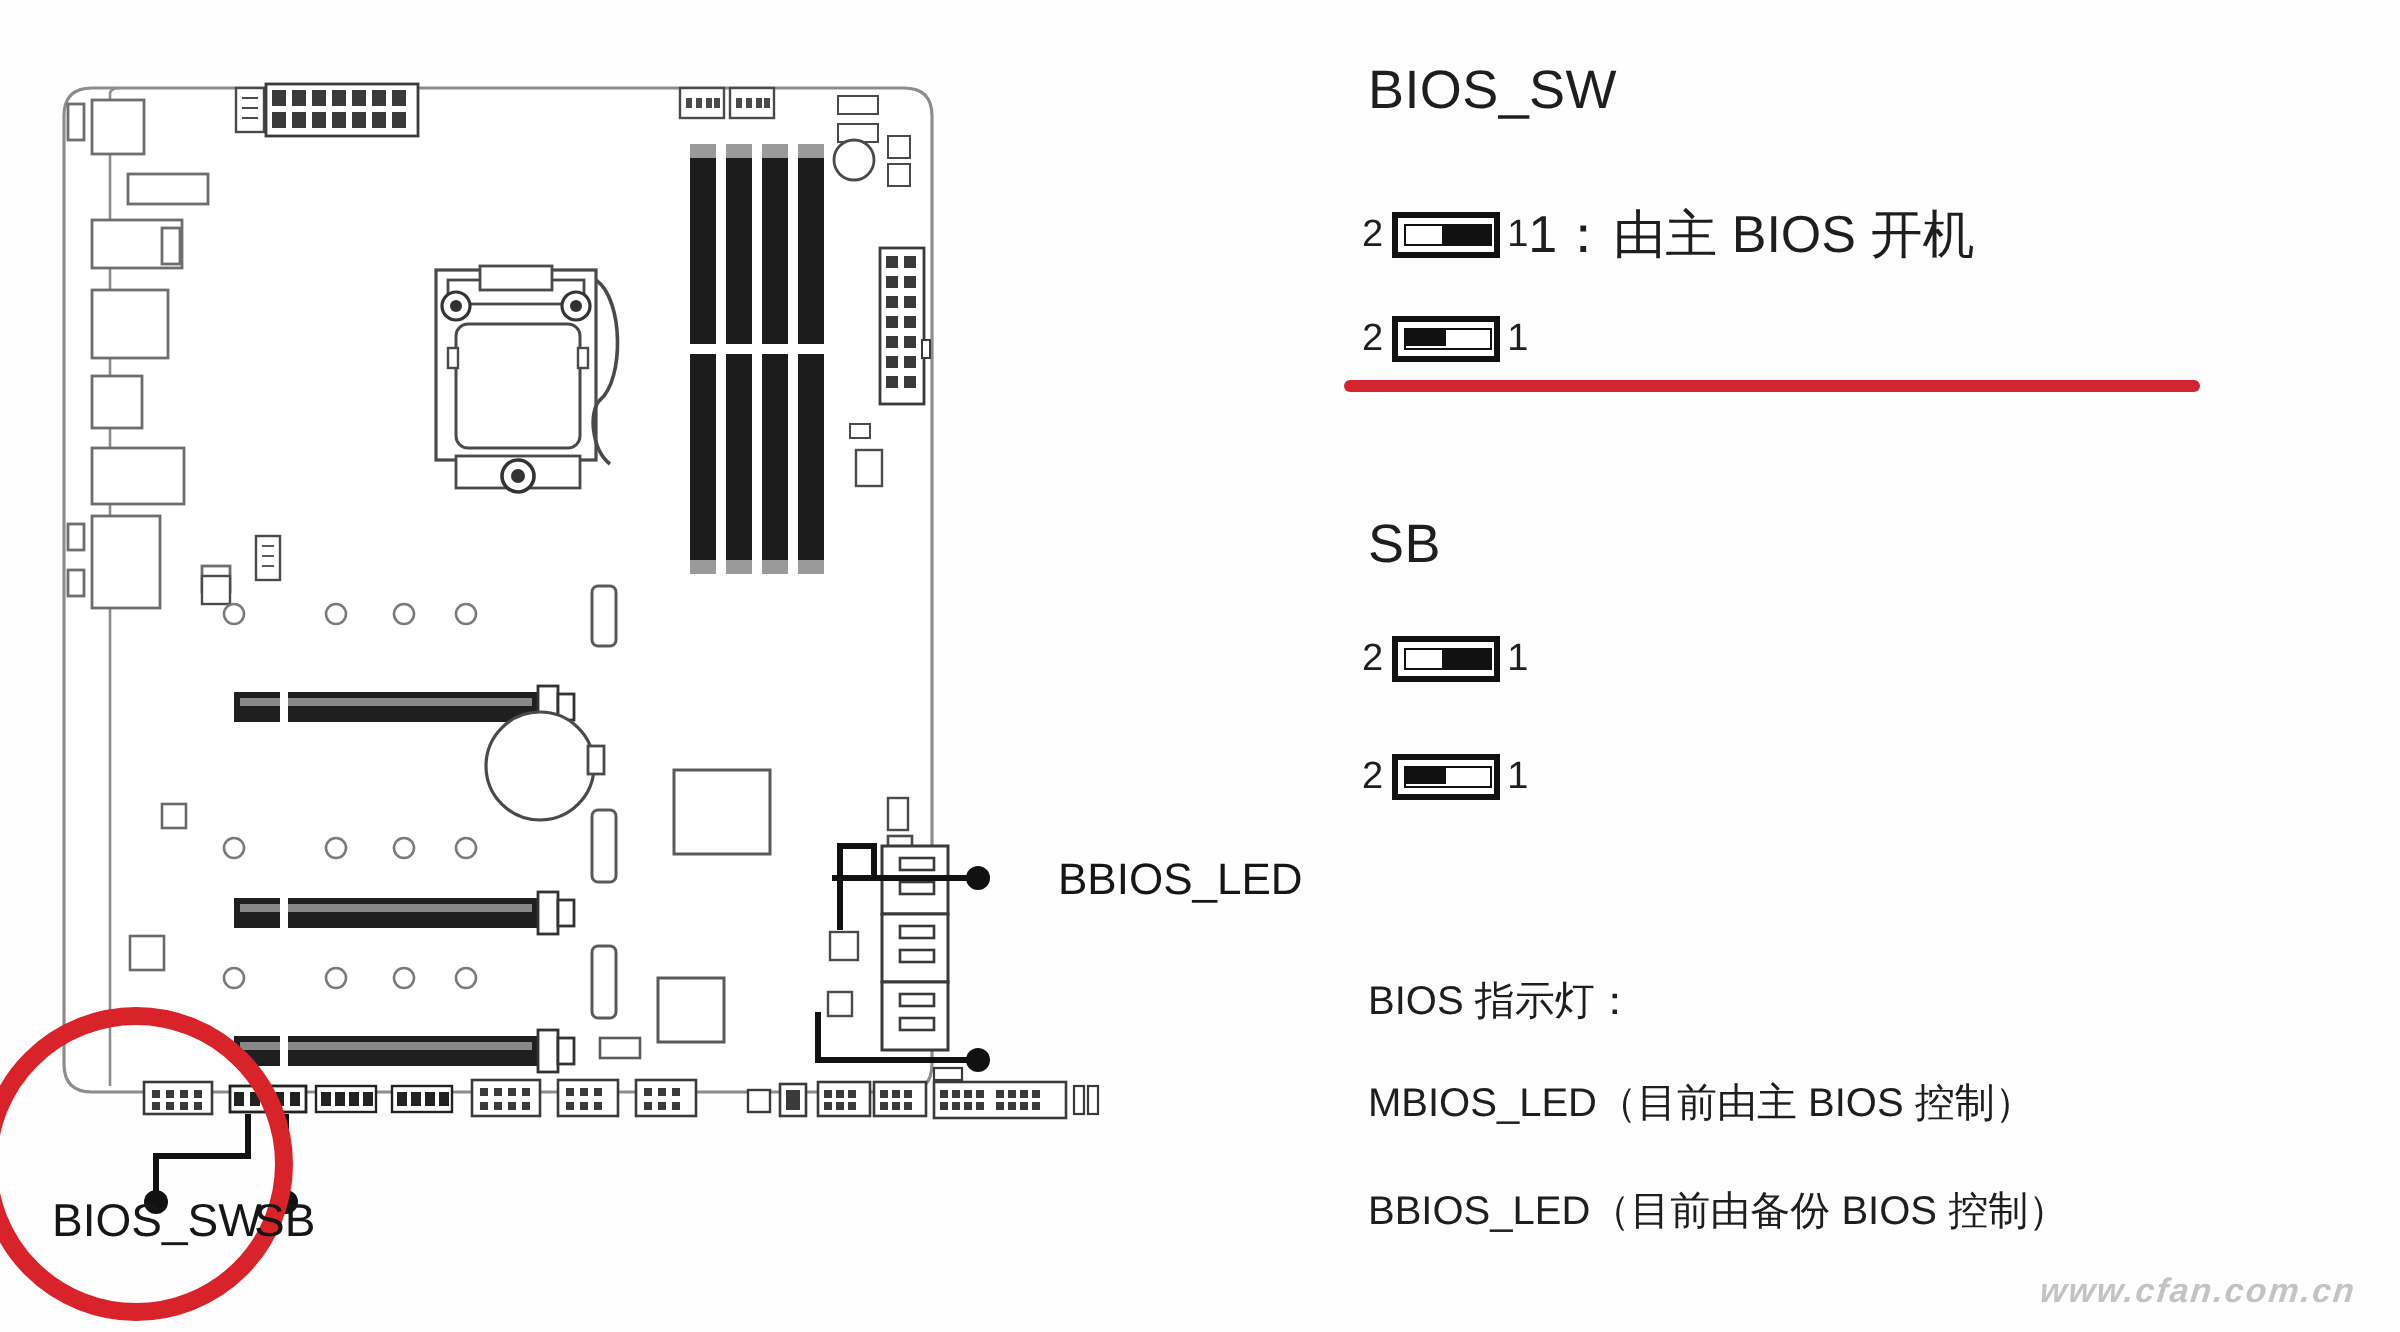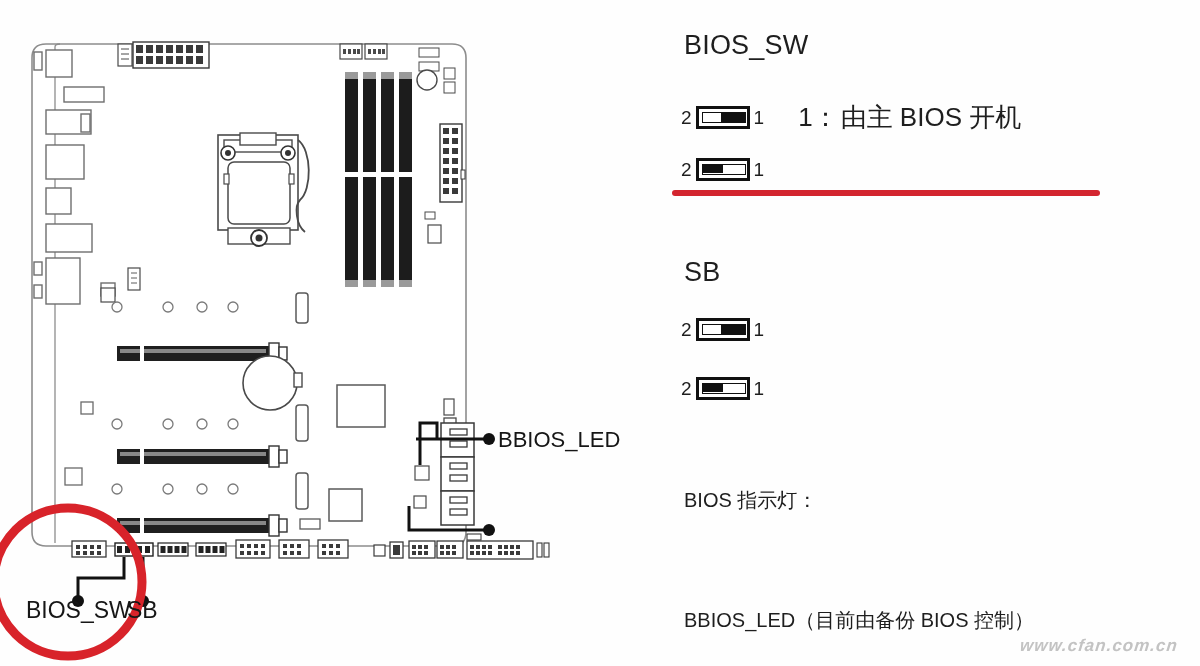--- a/index.html
+++ b/index.html
@@ -92,21 +92,20 @@
     content: "";
     position: absolute;
     left: 0; top: 0;
     width: 20px; height: 8px;
     background: #111;
   }
 
   .legend-text {
     font-size: 26px;
     color: #1e1e1e;
-    margin-left: 34px;
     white-space: nowrap;
   }
   .legend-text .lt-idx { margin-right: 2px; }
 
   .redline {
     position: absolute;
     background: #d3252f;
     border-radius: 3px;
     height: 6px;
   }
@@ -117,20 +116,21 @@
     color: #1e1e1e;
     white-space: nowrap;
   }
 
   
   .callout-label {
     position: absolute;
     font-size: 22px;
     color: #161616;
     white-space: nowrap;
+    margin-left: 31px;
   }
   .board-label {
     position: absolute;
     font-size: 23px;
     color: #161616;
     white-space: nowrap;
   }
 
   
   #watermark {
@@ -572,17 +572,18 @@
       <span class="sw-wrap">
         <span class="sw-num">2</span>
         <span class="sw-box state2">
           <span class="sw-inner"></span>
         </span>
         <span class="sw-num">1</span>
       </span>
     </div>
 
     <div class="note-line" style="left:24px; top:487px;">BIOS 指示灯：</div>
-    <div class="note-line" style="left:24px; top:607px;">BBIOS_LED（目前由备份 BIOS 控制）</div>
+    <div class="note-line" style="left:24px; top:538px;">MBIOS_LED（目前由主 BIOS 控制）</div>
+    <div class="note-line" style="left:24px; top:592px;">BBIOS_LED（目前由备份 BIOS 控制）</div>
   </div>
 
   <div id="watermark">www.cfan.com.cn</div>
 </div>
 
 </body></html>

